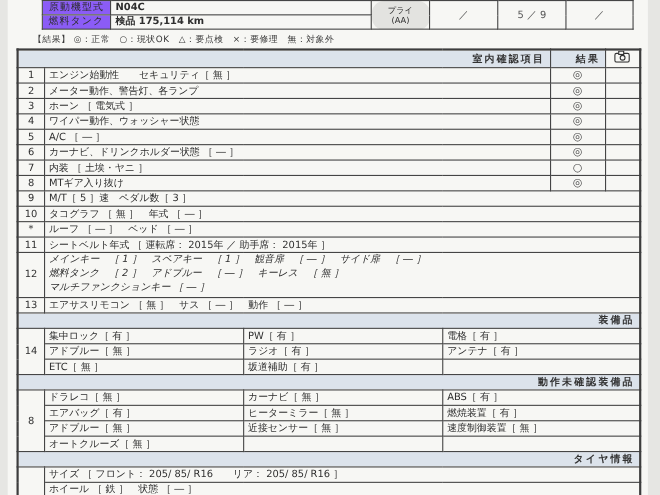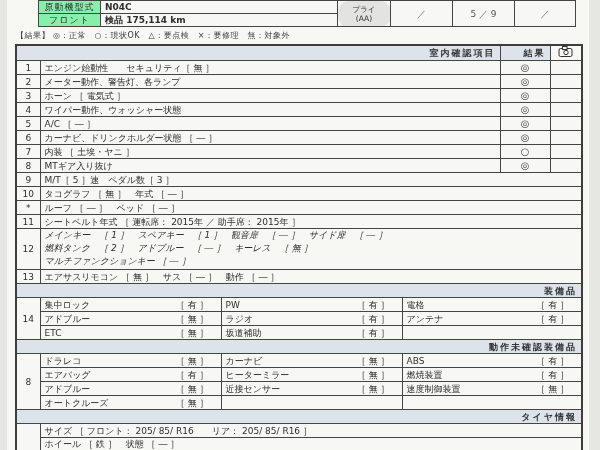--- a/index.html
+++ b/index.html
@@ -24,43 +24,43 @@
     line-height: 12px;
     padding: 0 4px;
     white-space: nowrap;
     overflow: hidden;
     vertical-align: middle;
     height: 14px;
   }
   
   .top-table { position: absolute; left: 38px; top: 0; width: 537px; }
   .top-table td { height: 13px; }
-  .tlabel { text-align: center; background: #86efac; letter-spacing: 1px; }
+  .tlabel { text-align: center; background: #8b5cf6; letter-spacing: 1px; }
   .tval { text-align: left; font-weight: bold; }
   .graycell {
     background: #e3e3e0; text-align: center;
     font-size: 7.5px; line-height: 9px; padding: 0 2px; border-radius: 11px;
   }
   .slash { text-align: center; color: #555; }
   
   .legend {
-    position: absolute; left: 16px; top: 30px;
+    position: absolute; left: 30px; top: 30px;
     font-size: 8px; color: #3a3a3a; letter-spacing: 0.5px;
   }
   
   .main-table { position: absolute; left: 15px; top: 44px; width: 566px; border: 2px solid #3d3d3d; }
   .sec {
     background: #dce3eb; text-align: right;
     letter-spacing: 2px; font-weight: bold; color: #333;
   }
   .num { text-align: center; padding: 0 1px; }
   .res { text-align: center; font-size: 10px; color: #444; }
   .cam { padding: 0; }
   .cam-hdr { text-align: center; padding: 0; }
-  .pair { display: flex; justify-content: space-between; padding-right: 8px; }
+  .pair { display: flex; padding-right: 8px; }
   .pair .nm { }
   .pair .vl { }
   .mline { height: 13px; line-height: 13px; font-style: italic; }
   .r12 td.multiline { height: auto; padding-top: 0; padding-bottom: 1px; }
 </style>
 </head>
 <body>
 
 <div class="paper"></div>
 
@@ -79,21 +79,21 @@
     <td class="tval">N04C</td>
     <td class="graycell" rowspan="2">
       <div>プライ</div>
       <div>(AA)</div>
     </td>
     <td class="slash" rowspan="2">／</td>
     <td class="slash" rowspan="2">5 ／ 9</td>
     <td class="slash" rowspan="2">／</td>
   </tr>
   <tr>
-    <td class="tlabel">フロント</td>
+    <td class="tlabel">燃料タンク</td>
     <td class="tval">検品 175,114 km</td>
   </tr>
 </tbody>
   </table>
 
 <div class="legend">【結果】 ◎：正常　○：現状OK　△：要点検　×：要修理　無：対象外</div>
 
 <table class="main-table">
   <colgroup>
       <col style="width:24px">

